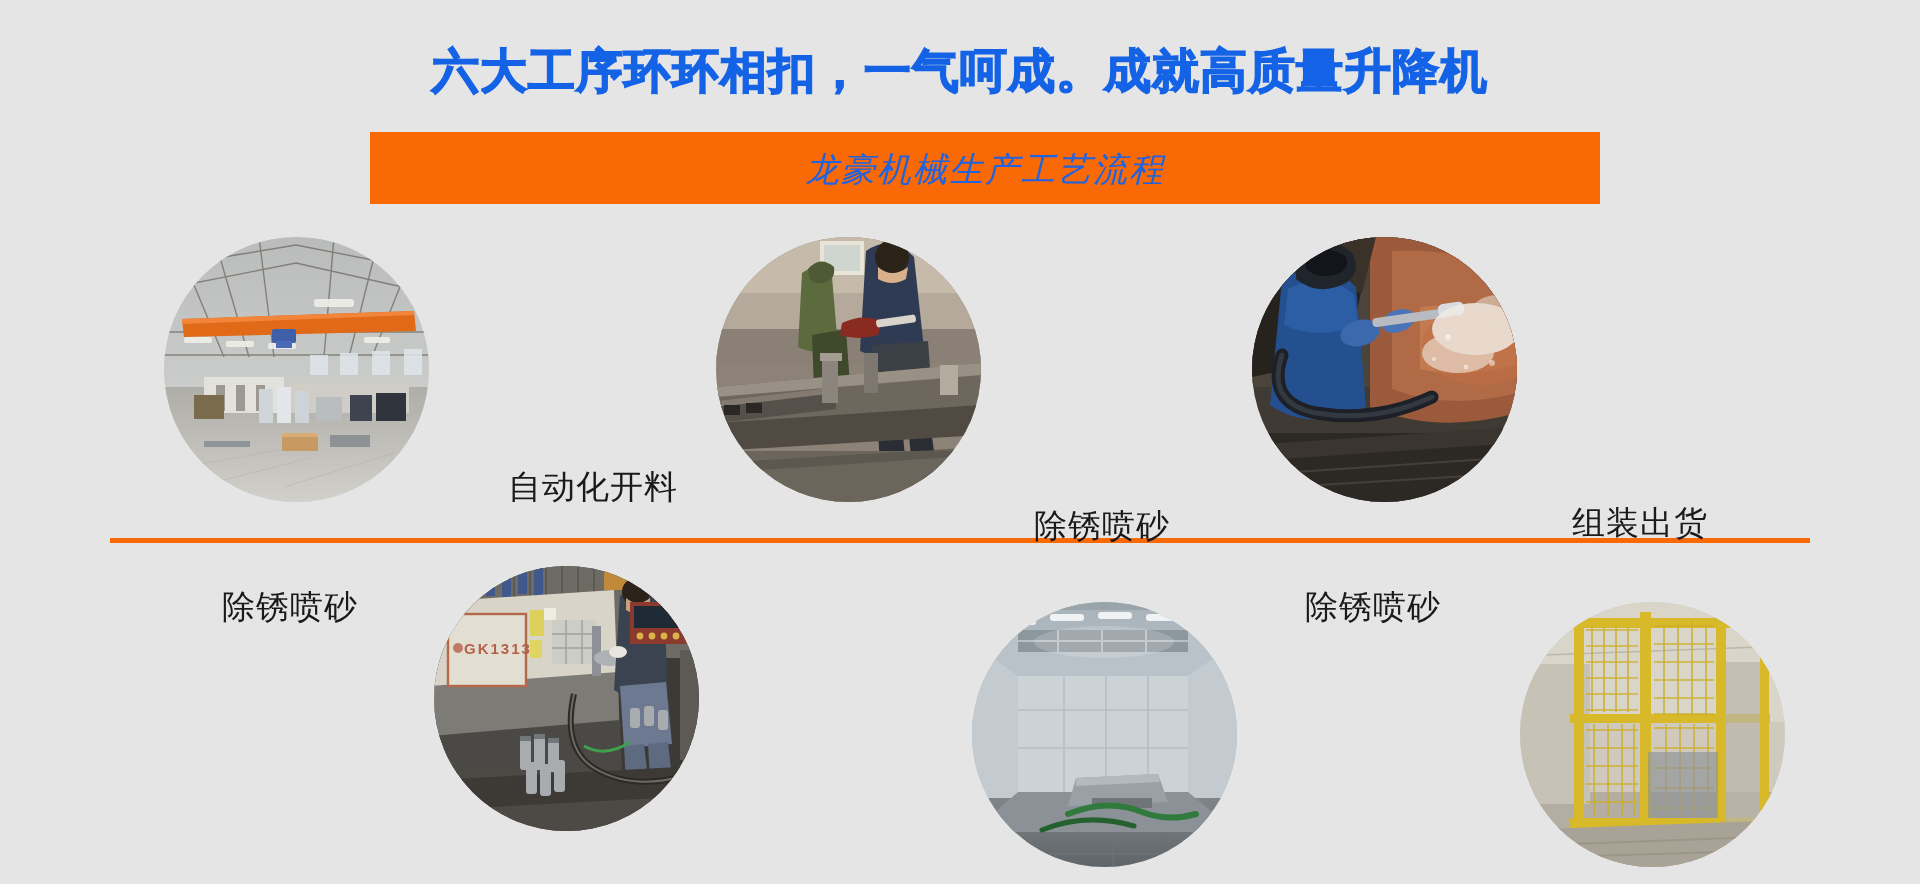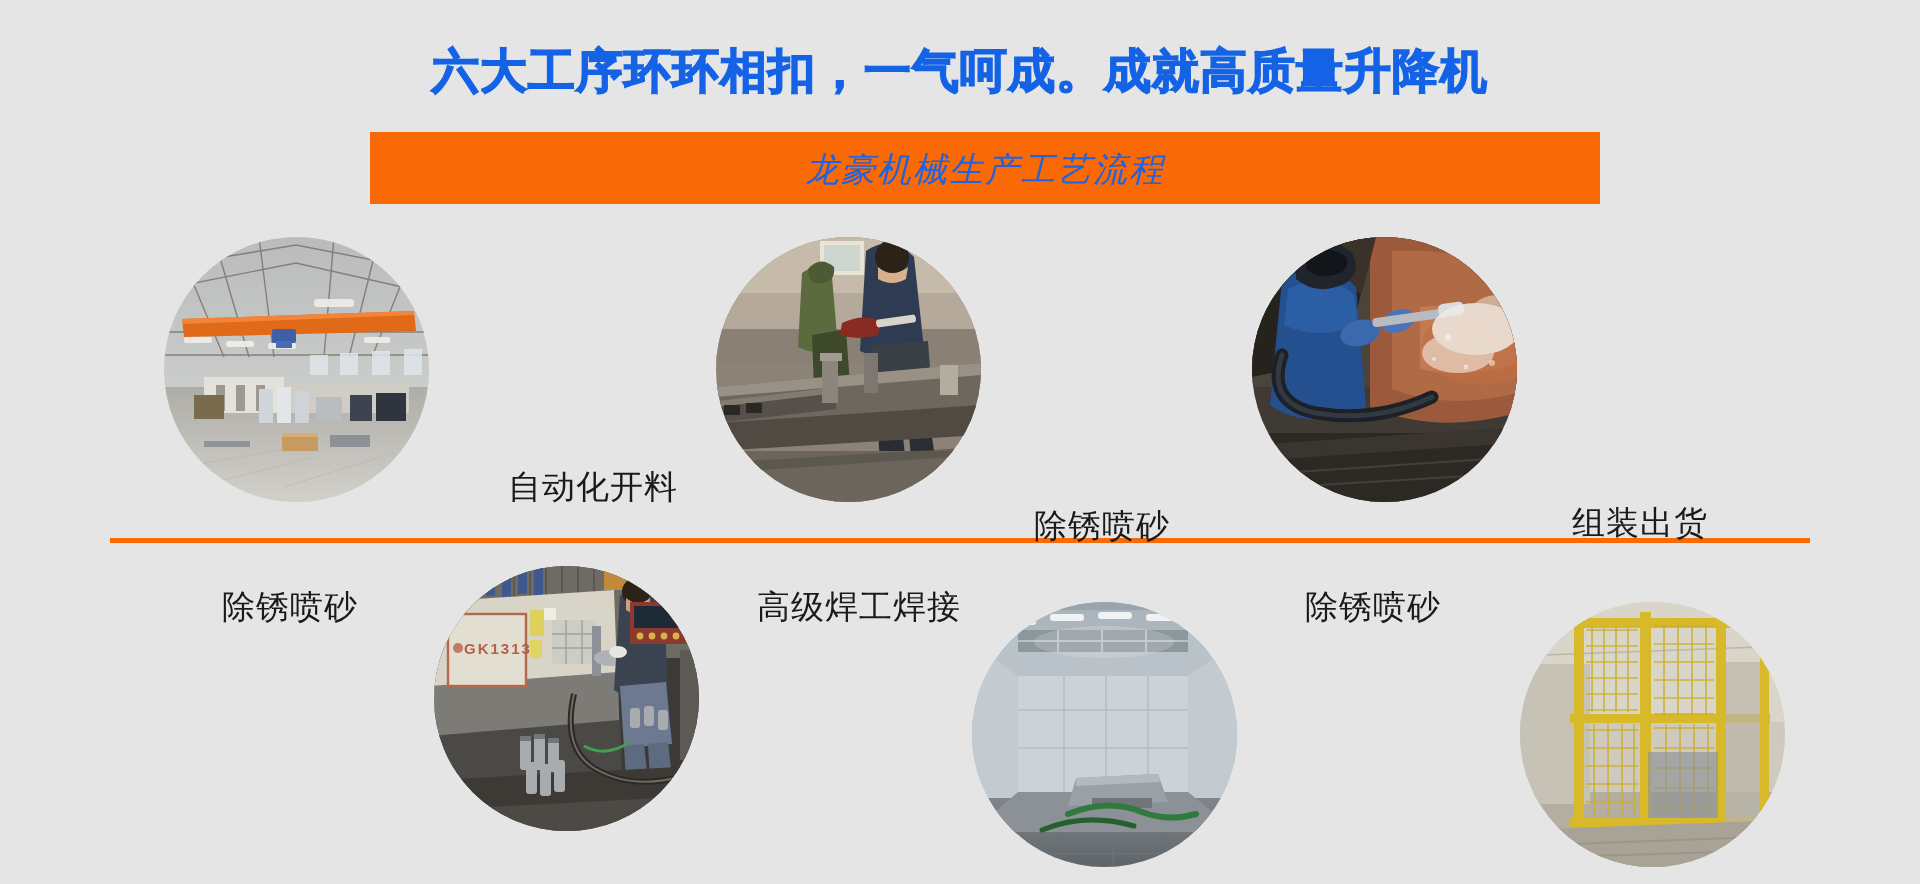--- a/index.html
+++ b/index.html
@@ -466,21 +466,20 @@
       <path d="M70 228 q44 -18 92 -4" stroke="#25612f" stroke-width="5" fill="none" stroke-linecap="round"></path>
 
       <ellipse cx="132" cy="40" rx="70" ry="16" fill="#ffffff" opacity="0.18"></ellipse>
     </svg>
   </div>
 
   <div class="step-label" style="left:222px; top:587px;">除锈喷砂</div>
 
   <div class="step-label" style="left:484px; top:467px;margin-left:24px;">自动化开料</div>
 
-  <div class="step-label" style="left:757px; top:587px;">高级焊工焊接</div>
 
   <div class="step-label" style="left:1034px; top:467px;margin-top:39px;">除锈喷砂</div>
 
   <div class="step-label" style="left:1305px; top:587px;">除锈喷砂</div>
 
   <div class="step-label" style="left:1572px; top:467px;margin-top:36px;">组装出货</div>
 
 </div>
 
 </body></html>

